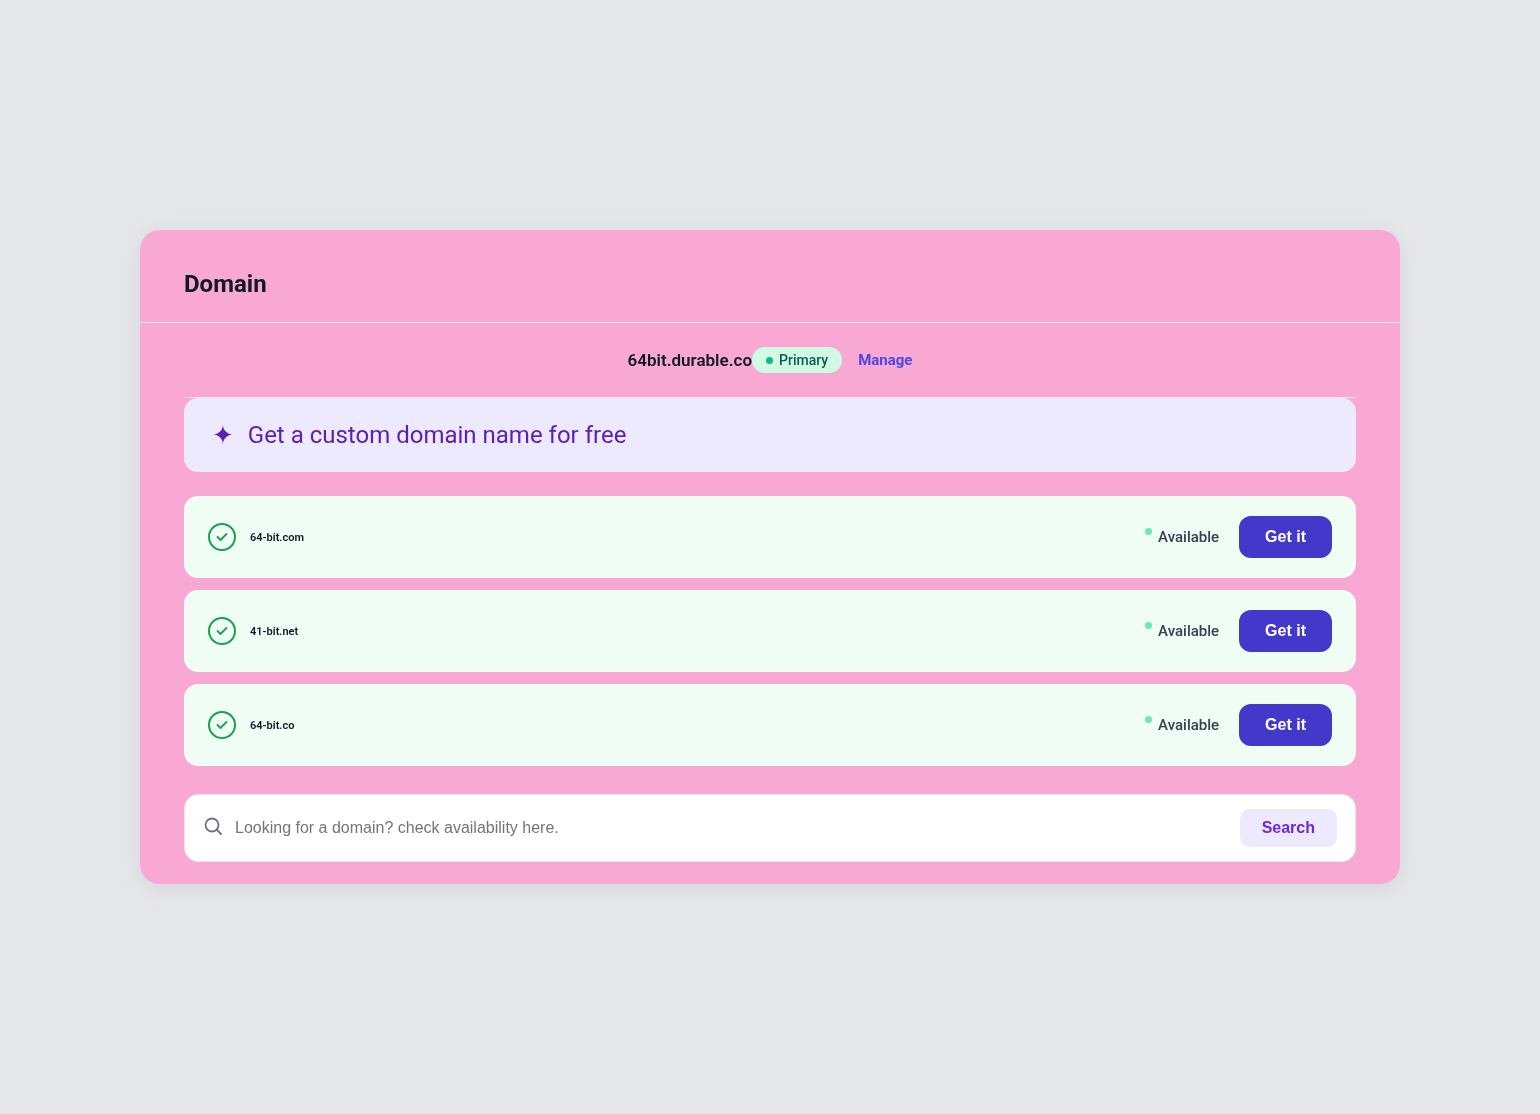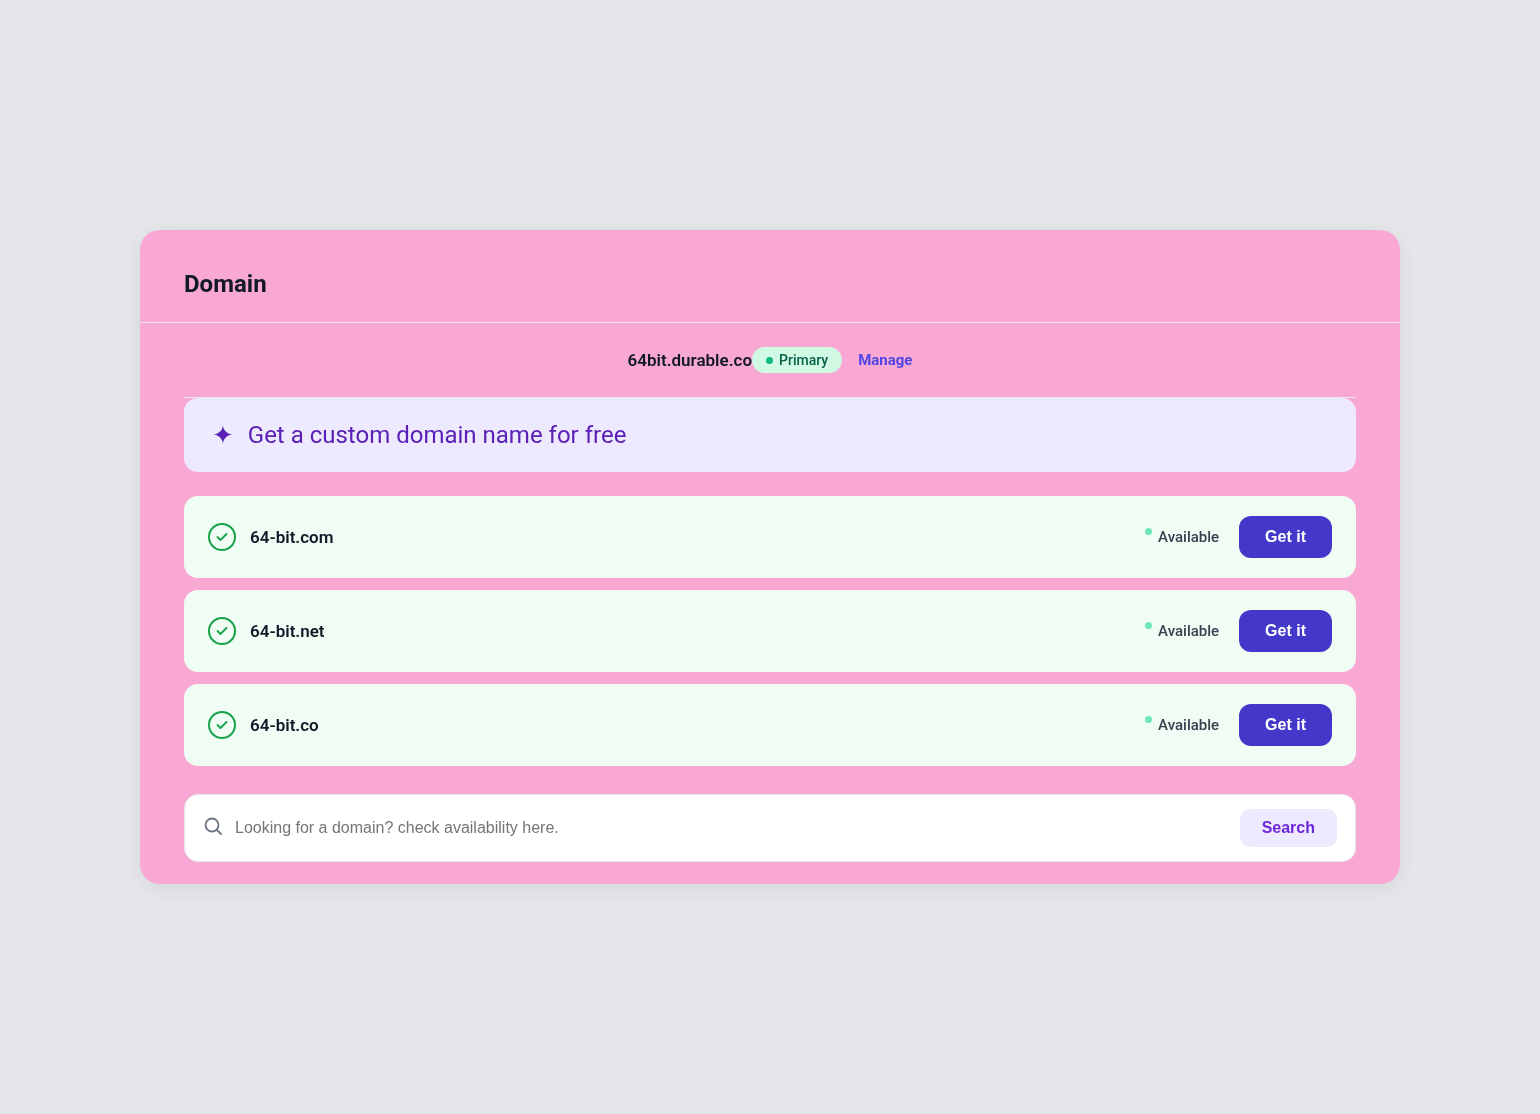--- a/index.html
+++ b/index.html
@@ -148,21 +148,21 @@
       justify-content: center;
       flex-shrink: 0;
     }
 
     .check-circle svg {
       width: 14px;
       height: 14px;
     }
 
     .domain-item-name {
-      font-size: 17px;
+      font-size: 11px;
       font-weight: 600;
       color: #111827;
     }
 
     .domain-item-right {
       display: flex;
       align-items: center;
       gap: 20px;
     }
 
@@ -273,21 +273,21 @@
         <button class="get-it-btn">Get it</button>
       </div>
     </div>
       <div class="domain-item">
       <div class="domain-item-left">
         <div class="check-circle">
           <svg viewBox="0 0 14 14" fill="none" xmlns="http://www.w3.org/2000/svg">
             <path d="M2.5 7L5.5 10L11.5 4" stroke="#16a34a" stroke-width="1.8" stroke-linecap="round" stroke-linejoin="round"></path>
           </svg>
         </div>
-        <span class="domain-item-name">64-bit.net</span>
+        <span class="domain-item-name">41-bit.net</span>
       </div>
       <div class="domain-item-right">
         <span class="badge-available">
           <span class="available-dot"></span>
           <span>Available</span>
         </span>
         <button class="get-it-btn">Get it</button>
       </div>
     </div>
       <div class="domain-item">

